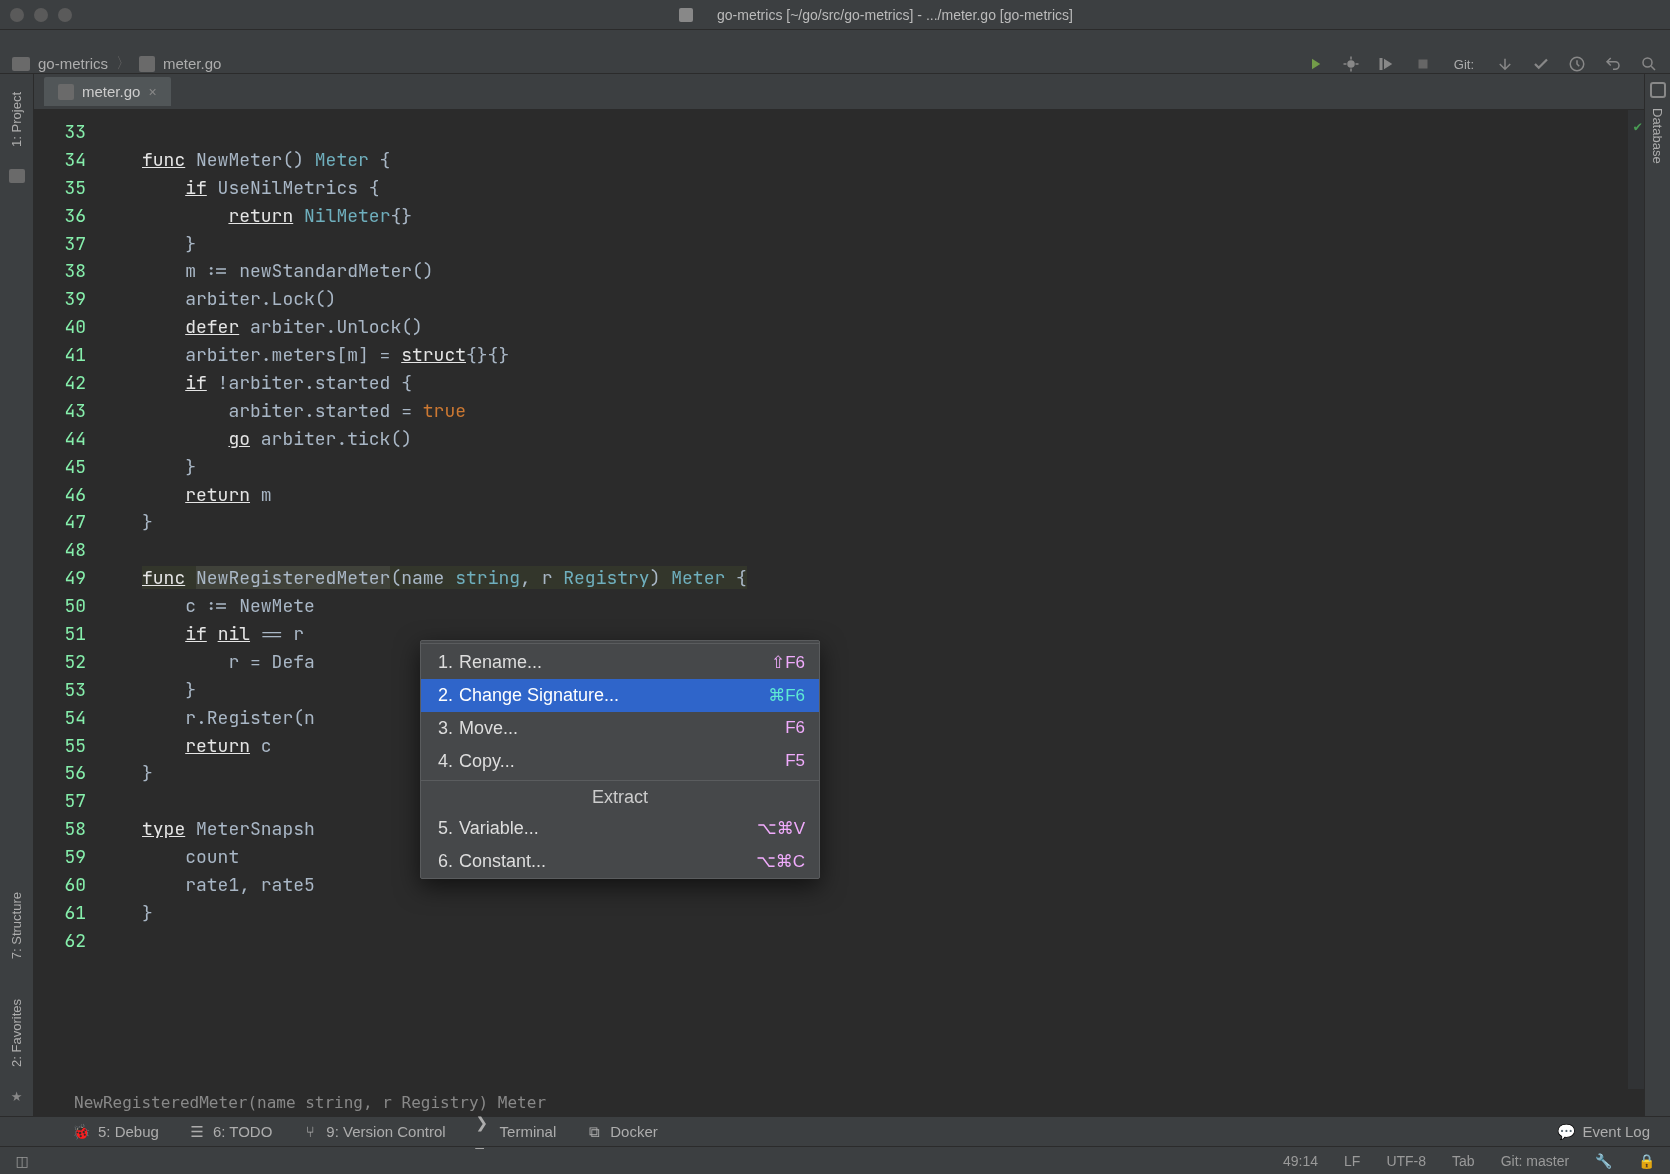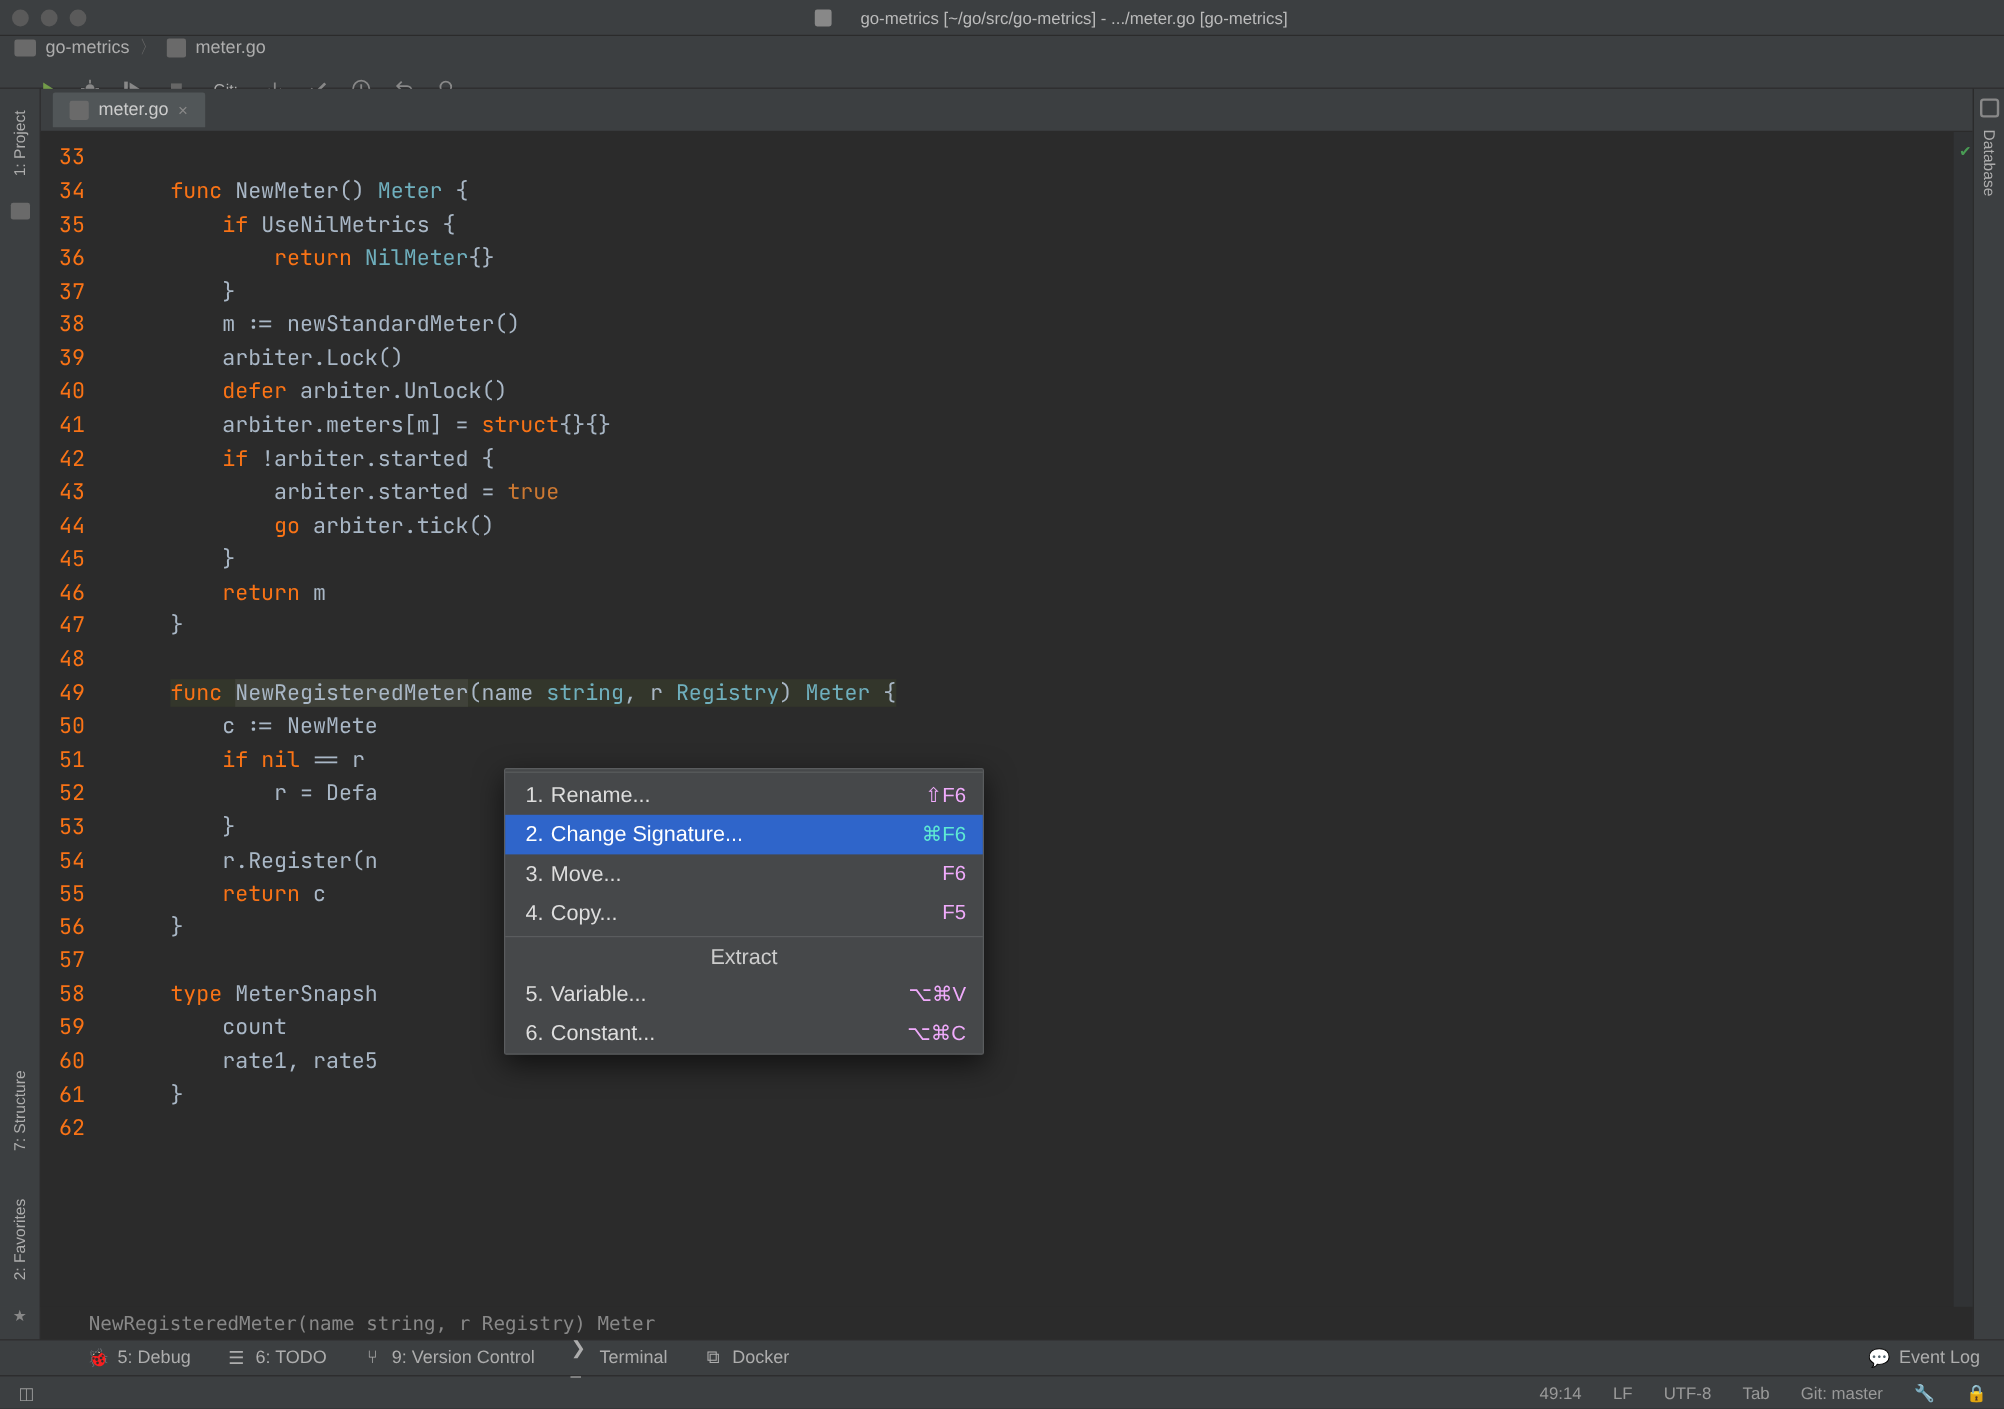--- a/index.html
+++ b/index.html
@@ -28,27 +28,26 @@
 .traffic { display: flex; gap: 10px; margin-right: 20px; }
 .traffic span { width: 14px; height: 14px; border-radius: 50%; background: #5a5a5a; display:inline-block; }
 .title-center { flex: 1; text-align: center; display:flex; justify-content:center; align-items:center; gap:24px; }
 .file-ic { width:14px; height:14px; background:#888; border-radius:2px; display:inline-block; }
 
 
 .navbar {
   height: 44px;
   background: #3c3f41;
   display: flex;
-  align-items: flex-start;
+  align-items: flex-end;
   padding: 0 12px;
   gap: 8px;
   color: #adadad;
   font-size: 15px;
   border-bottom: 1px solid #2b2b2b;
-  flex-direction: column;
 }
 .breadcrumb { display:flex; align-items:center; gap:8px; }
 .folder-ic { width:18px; height:14px; background:#6a6a6a; border-radius:2px; display:inline-block; }
 .go-ic { width:16px; height:16px; background:#6a6a6a; border-radius:2px; display:inline-block; }
 .chev { color:#666; }
 .navbar-spacer { flex:1; }
 .runconfig {
   background: #45494a;
   border: 1px solid #555;
   border-radius: 4px;
@@ -99,29 +98,29 @@
   background:#515658; padding:6px 14px; display:flex; align-items:center; gap:8px;
   font-size:15px; color:#ccc; border-radius:2px 2px 0 0;
 }
 .tab-close { color:#888; font-size:14px; }
 
 .editor {
   flex:1; display:flex; background:#2b2b2b; font-family: "JetBrains Mono","Menlo","Consolas",monospace;
   font-size:18px; line-height:1.55; position:relative;
 }
 .lnums {
-  width:70px; text-align:center; color:#f97316; padding:8px 14px 8px 0;
+  width:70px; text-align:right; color:#86efac; padding:8px 14px 8px 0;
   user-select:none;
 }
 .lnums div { padding-right:4px; }
 .fold-col { width:30px; padding-top:8px; color:#555; position:relative;}
 .codearea {
   flex:1; padding:8px 0 8px 8px; white-space:pre; color:#a9b7c6; position:relative;
 }
-.kw { color:#f97316; }
+.kw { color:#e5e5e5;text-decoration:underline; }
 .typ { color:#6fafbd; }
 .lit { color:#cc7832; }
 .hl-func { background:#33362b; }
 .ident-hl { background:#40423a; }
 .breadcrumb-editor { padding:4px 0 4px 40px; color:#888; font-size:16px; font-family:"Menlo",monospace;}
 .markstrip { width:16px; background:#313335; position:relative; }
 .markstrip .ok { position:absolute; top:6px; right:2px; color:#499c54; font-size:14px; }
 
 
 .popup {

